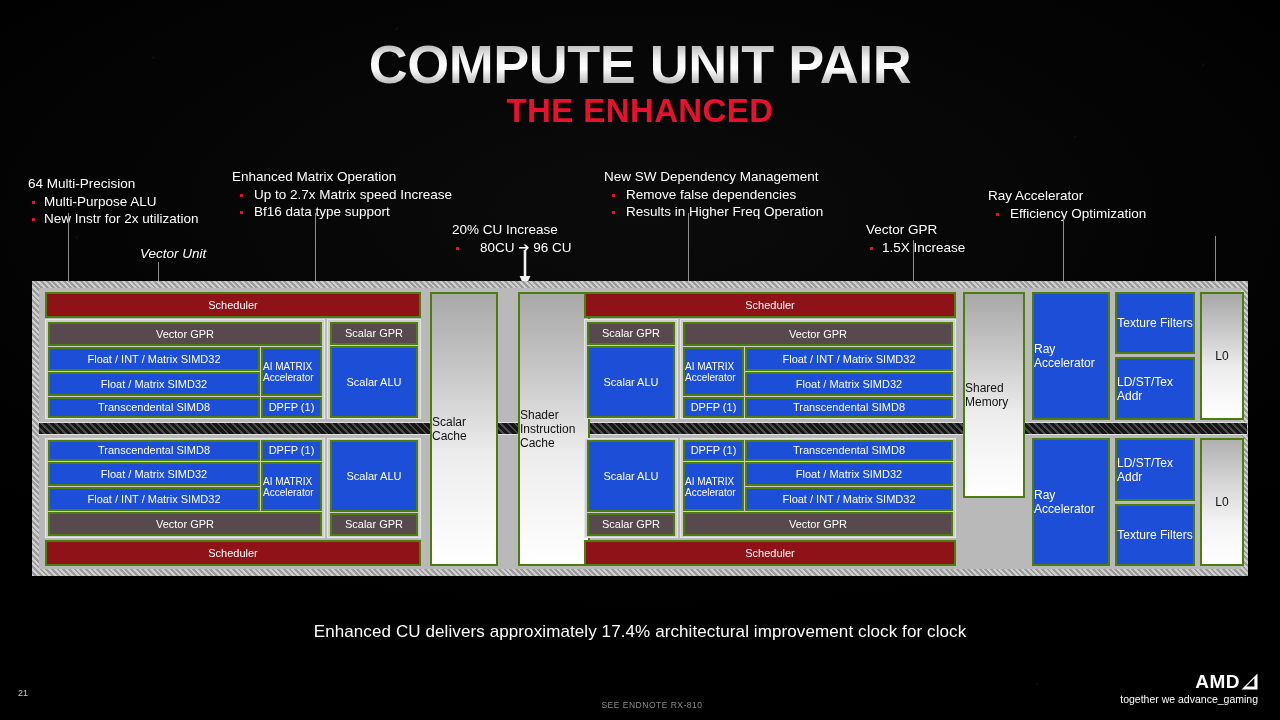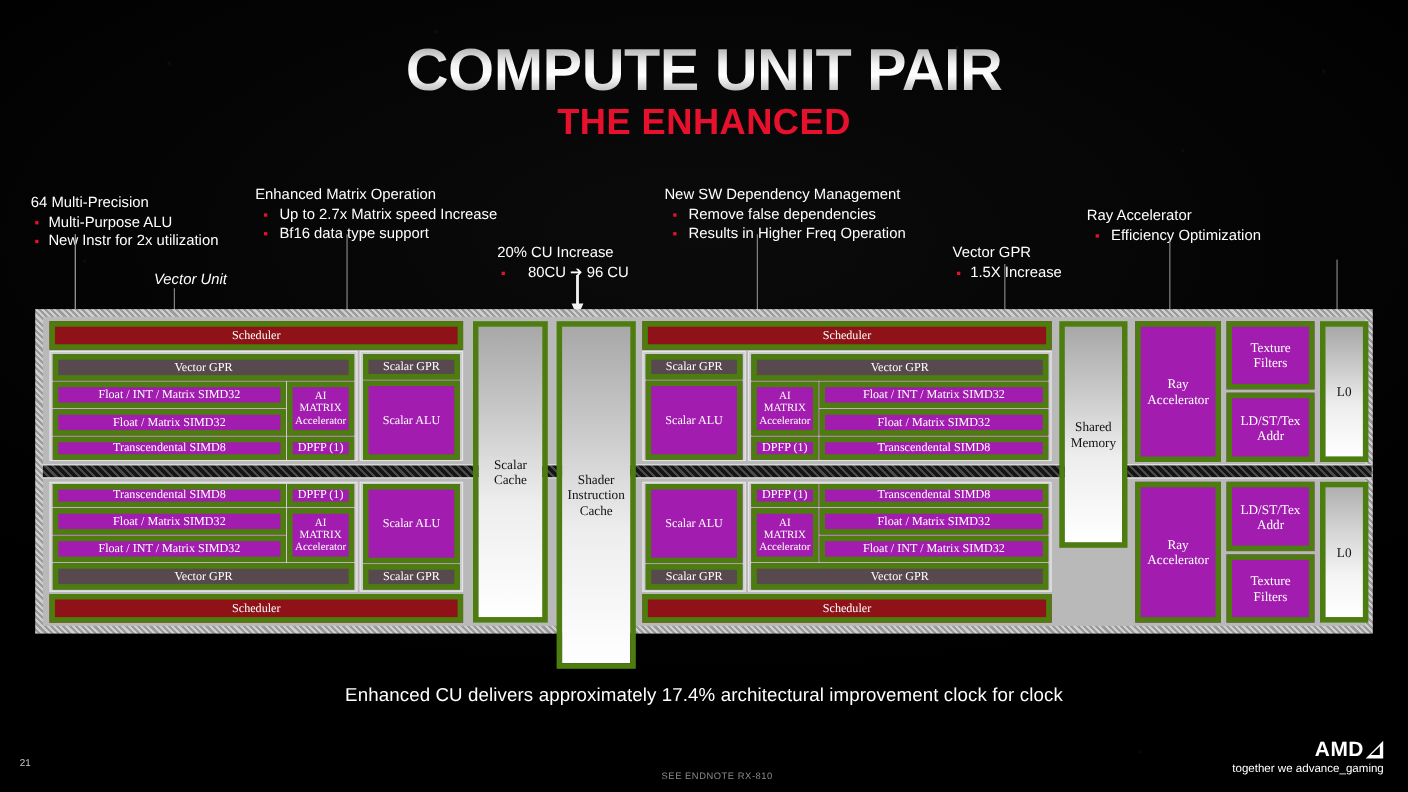--- a/index.html
+++ b/index.html
@@ -94,29 +94,28 @@
     background: #b9b9b9;
     display: flex;
     gap: 0;
     position: relative;
   }
 
   
   .blk {
     position: absolute;
     display: flex; align-items: center; justify-content: center;
-    text-align: center;
+    text-align: left;
     color: #fff;
     font-size: 11px;
     line-height: 12.5px;
-    border: 5px solid #4d7c0f;
+    border: 2px solid #4d7c0f;
     overflow: hidden;
-    font-family: Liberation Serif, serif;
-  }
-  .red   { background: #a21caf; }
+  }
+  .red   { background: #1d4ed8; }
   .dkred { background: #8e1218; }
   .gpr   { background: #58494e; }
   .cache {
     background: linear-gradient(180deg, #a8a8a8 0%, #c9c9c9 30%, #ededed 60%, #ffffff 100%);
     color: #111;
   }
   .cache-rev {
     background: linear-gradient(180deg, #b0b0b0 0%, #d6d6d6 35%, #f4f4f4 68%, #ffffff 100%);
     color: #111;
   }
@@ -265,21 +264,21 @@
       <div class="blk red" style="left:222px; top:152px; width:61px; height:21px;">DPFP (1)</div>
       <div class="blk red" style="left:222px; top:174px; width:61px; height:49px; font-size:10px; line-height:11px;">AI MATRIX Accelerator</div>
 
       <div class="plate" style="left:288px; top:150px; width:94px; height:100px;"></div>
       <div class="blk red" style="left:291px; top:152px; width:88px; height:72px;">Scalar ALU</div>
       <div class="blk gpr" style="left:291px; top:225px; width:88px; height:23px;">Scalar GPR</div>
 
       <div class="blk dkred" style="left:6px; top:252px; width:376px; height:26px;">Scheduler</div>
 
       <div class="blk cache" style="left:391px; top:4px; width:68px; height:274px; font-size:12px; line-height:14px;">Scalar Cache</div>
-      <div class="blk cache" style="left:467px; top:4px; width:72px; height:316px; font-size:12px; line-height:14px;">Shader Instruction Cache</div>
+      <div class="blk cache" style="left:479px; top:4px; width:72px; height:274px; font-size:12px; line-height:14px;">Shader Instruction Cache</div>
 
       <div class="blk dkred" style="left:545px; top:4px; width:372px; height:26px;">Scheduler</div>
 
       <div class="plate" style="left:545px; top:31px; width:94px; height:100px;"></div>
       <div class="blk gpr" style="left:548px; top:34px; width:88px; height:23px;">Scalar GPR</div>
       <div class="blk red" style="left:548px; top:58px; width:88px; height:72px;">Scalar ALU</div>
 
       <div class="plate" style="left:641px; top:31px; width:276px; height:100px;"></div>
       <div class="blk gpr" style="left:644px; top:34px; width:270px; height:24px;">Vector GPR</div>
       <div class="blk red" style="left:644px; top:59px; width:61px; height:49px; font-size:10px; line-height:11px;">AI MATRIX Accelerator</div>

